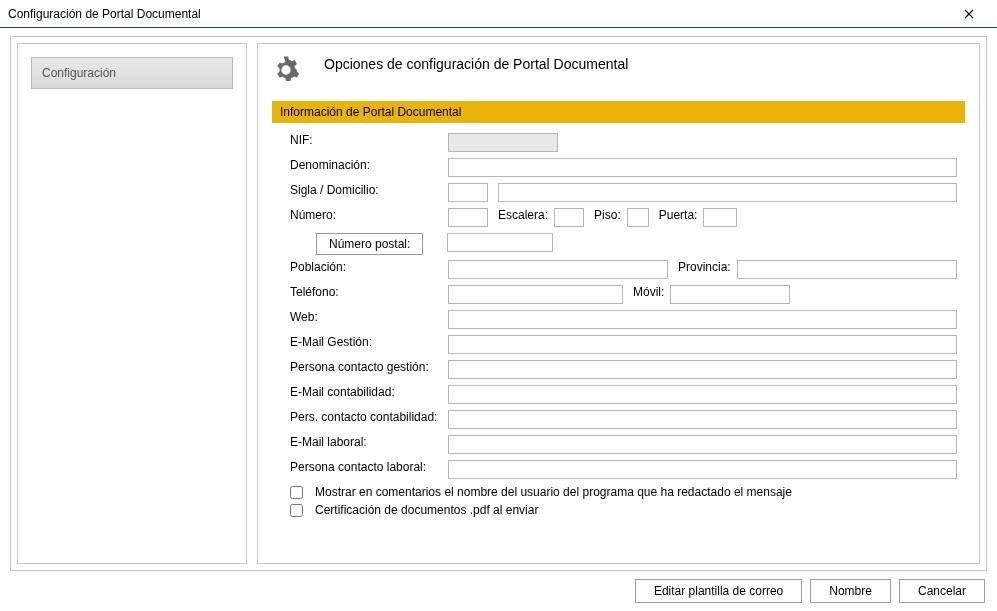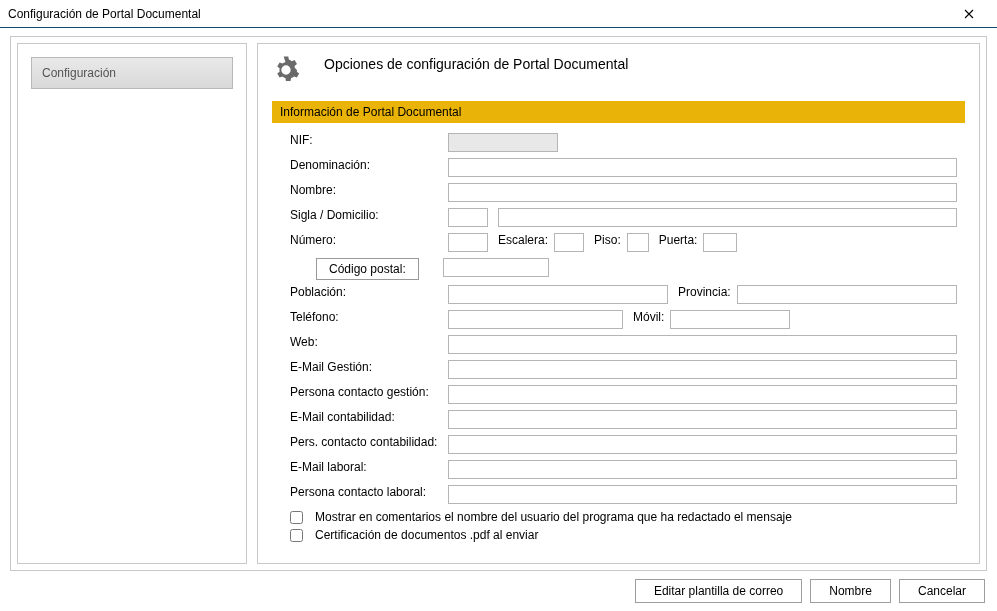--- a/index.html
+++ b/index.html
@@ -161,45 +161,41 @@
         <div class="row">
           <div class="lbl">NIF:</div>
           <input class="fld ro short" style="width: 110px;" readonly="" value="">
         </div>
 
         <div class="row">
           <div class="lbl">Denominación:</div>
           <input class="fld" value="" style="">
         </div>
 
-        <div class="row">
-          <div class="lbl">Nombre:</div>
-          <input class="fld" value="" style="">
-        </div>
 
         <div class="row">
           <div class="lbl">Sigla / Domicilio:</div>
           <input class="fld short" style="width: 40px;" value="">
           <div class="gap"></div>
           <input class="fld" value="" style="">
         </div>
 
         <div class="row">
           <div class="lbl">Número:</div>
           <input class="fld short" style="width: 40px;" value="">
           <div class="midlbl">Escalera:</div>
           <input class="fld short" style="width: 30px;" value="">
           <div class="midlbl">Piso:</div>
           <input class="fld short" style="width: 22px;" value="">
           <div class="midlbl">Puerta:</div>
           <input class="fld short" style="width: 34px;" value="">
         </div>
 
         <div class="row">
-          <button class="btn-inline" style="margin-left:26px">Código postal:</button>
+          <button class="btn-inline" style="margin-left:26px">Número postal:</button>
           <input class="fld short" style="width: 106px; margin-left: 16px;" value="">
         </div>
 
         <div class="row">
           <div class="lbl">Población:</div>
           <input class="fld short" style="width: 220px;" value="">
           <div class="midlbl">Provincia:</div>
           <input class="fld" value="" style="">
         </div>
 

